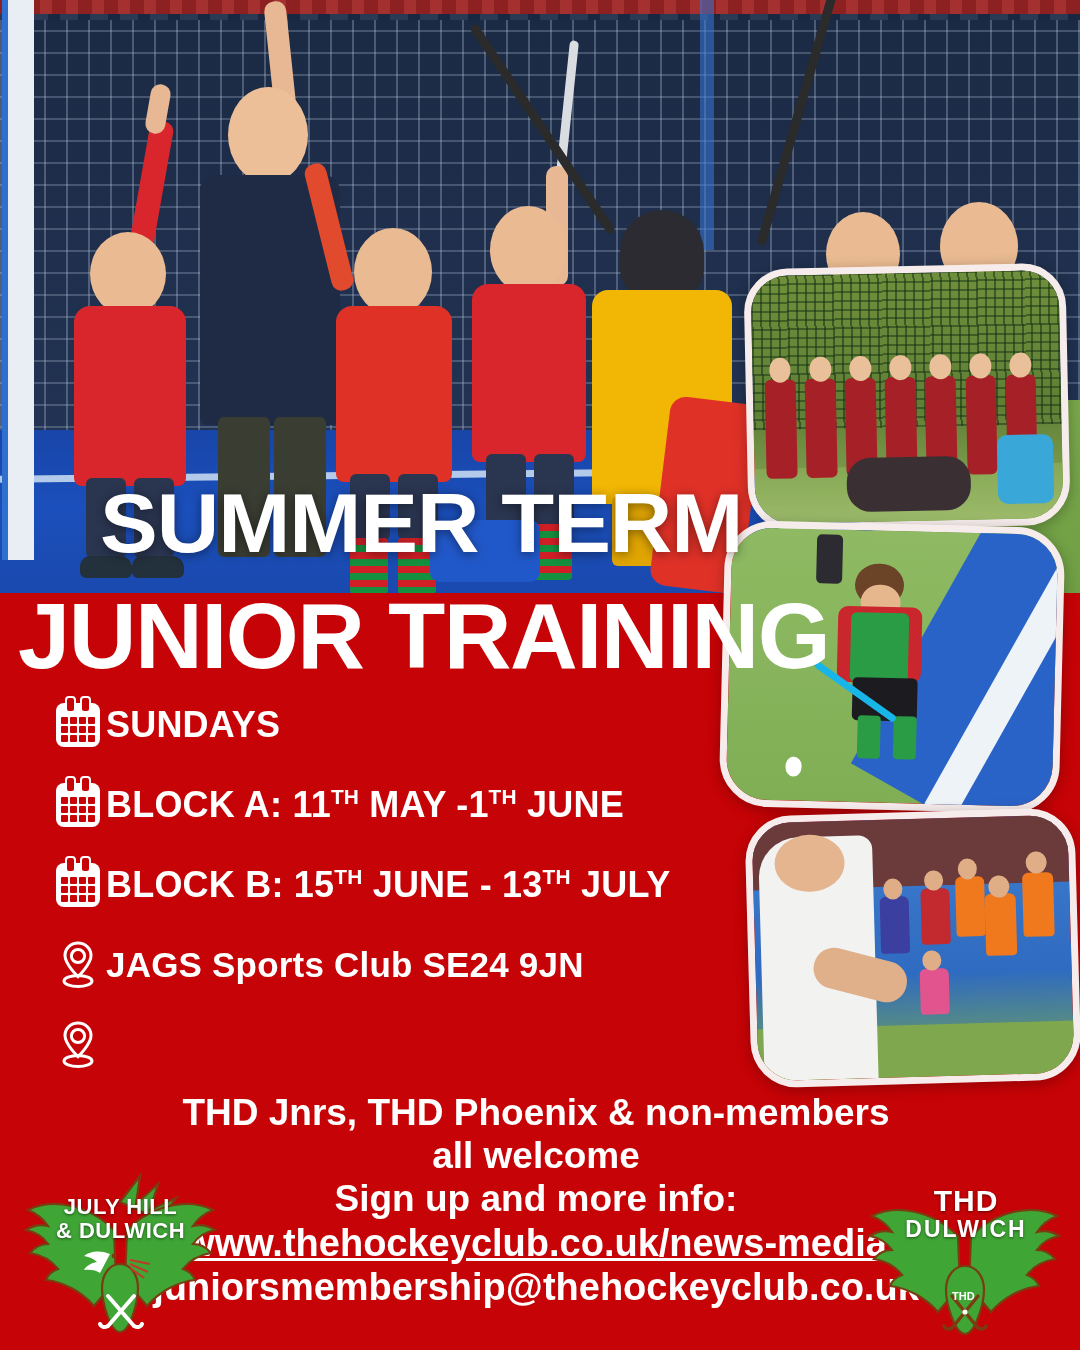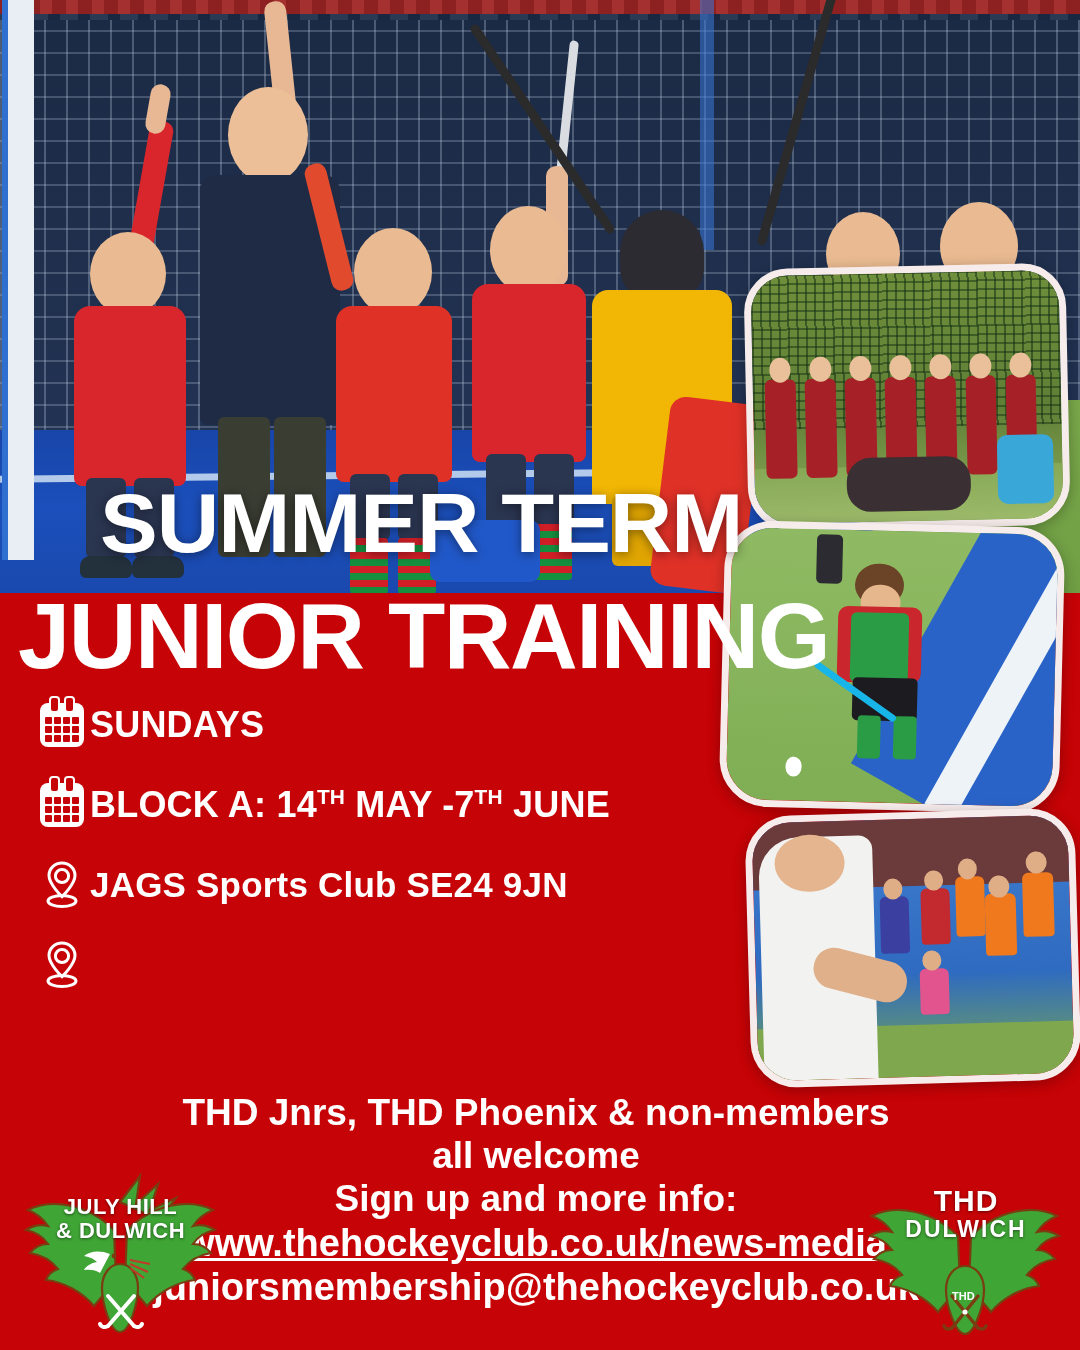--- a/index.html
+++ b/index.html
@@ -59,21 +59,21 @@
     transform:scaleX(1.03);transform-origin:left center;
   }
   .h-junior{
     position:absolute;left:18px;top:590px;
     font-size:92px;font-weight:bold;color:#ffffff;letter-spacing:-1.5px;
     line-height:1;white-space:nowrap;z-index:6;
     transform:scaleX(1.02);transform-origin:left center;
   }
 
   
-  .info{position:absolute;left:34px;top:692px;width:760px;z-index:7;}
+  .info{position:absolute;left:50px;top:692px;width:760px;z-index:7;}
   .info-row{display:flex;align-items:center;height:66px;margin-bottom:14px;}
   .info-row .ico{width:56px;flex:0 0 56px;display:flex;align-items:center;justify-content:center;}
   .info-row .txt{color:#fff;font-weight:bold;font-size:36px;letter-spacing:.2px;white-space:nowrap;}
   .info-row.loc .txt{font-weight:bold;font-size:35px;}
   .info-row .txt sup{font-size:.58em;vertical-align:super;font-weight:bold;}
 
   
   .cal{position:relative;width:44px;height:44px;background:#fff;border-radius:8px;}
   .cal:before,.cal:after{content:"";position:absolute;top:-7px;width:7px;height:13px;border:2.5px solid #fff;border-radius:4px;background:#C60306;}
   .cal:before{left:9px;} .cal:after{right:9px;}
@@ -316,23 +316,44 @@
               <i></i>
               <i></i>
               <i></i>
               <i></i>
               <i></i>
               <i></i>
               <i></i>
             </span>
           </span>
       </span>
-      <span class="txt"><span>BLOCK A: 14</span><sup>TH</sup><span> MAY -7</span><sup>TH</sup><span> JUNE</span></span>
-    </div>
-
+      <span class="txt"><span>BLOCK A: 11</span><sup>TH</sup><span> MAY -1</span><sup>TH</sup><span> JUNE</span></span>
+    </div>
+
+    <div class="info-row">
+      <span class="ico">
+        <span class="cal">
+            <span class="grid">
+              <i></i>
+              <i></i>
+              <i></i>
+              <i></i>
+              <i></i>
+              <i></i>
+              <i></i>
+              <i></i>
+              <i></i>
+              <i></i>
+              <i></i>
+              <i></i>
+            </span>
+          </span>
+      </span>
+      <span class="txt"><span>BLOCK B: 15</span><sup>TH</sup><span> JUNE - 13</span><sup>TH</sup><span> JULY</span></span>
+    </div>
 
     <div class="info-row loc">
       <span class="ico">
         <svg class="pin" viewBox="0 0 46 52" fill="none" stroke="#ffffff" stroke-width="3">
           <path d="M23 4c-7.2 0-13 5.6-13 12.6 0 8.8 13 21 13 21s13-12.2 13-21C36 9.6 30.2 4 23 4z"></path>
           <circle cx="23" cy="17" r="6.6"></circle>
           <ellipse cx="23" cy="42" rx="14" ry="5.5"></ellipse>
         </svg>
       </span>
       <span class="txt">JAGS Sports Club SE24 9JN</span>

